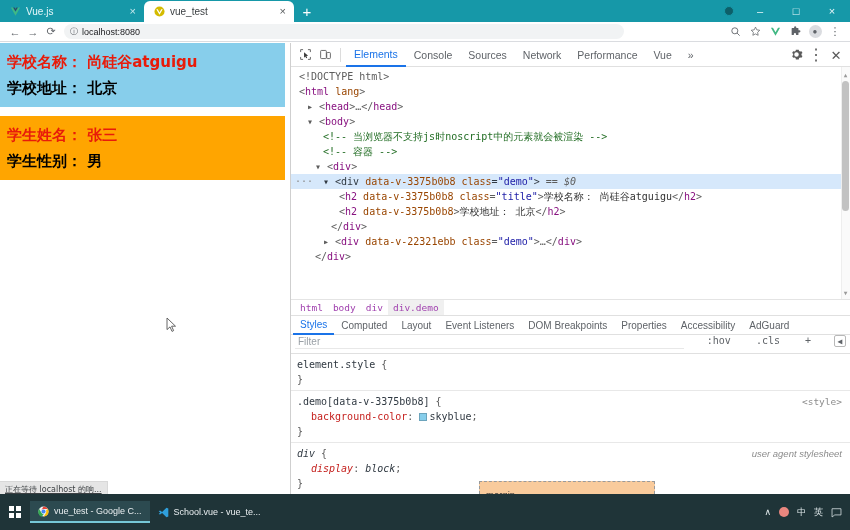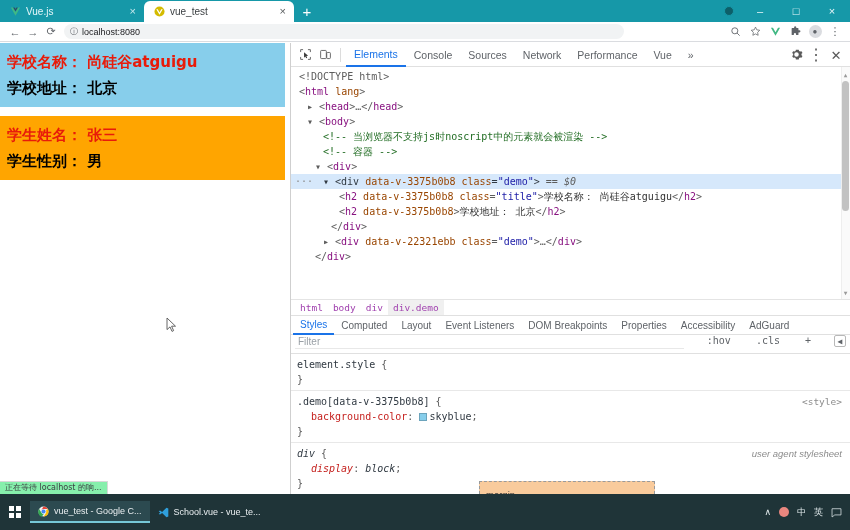--- a/index.html
+++ b/index.html
@@ -59,24 +59,25 @@
     background:#fff; overflow:hidden;
   }
   .demo { width:285px; padding:2px 0; }
   .demo h2 { margin:8px 0; font-size:15px; line-height:1.2; font-weight:bold; color:#000;
              padding-left:7px; font-family:"DejaVu Sans","Liberation Sans",sans-serif; }
   .demo h2.title { color:#e81b0a; }
   .spacer { height:9px; background:#fff; }
   .cursor { position:absolute; left:166px; top:274px; width:11px; height:15px; }
 
   .statusbubble {
-    position:absolute; left:0; bottom:0; height:14px; background:#86efac;
+    position:absolute; left:0; bottom:0; height:14px; background:#e5e5e5;
     border-top:1px solid #d8d8d8; border-right:1px solid #d8d8d8;
-    padding:0 5px; display:flex; align-items:flex-start; font-size:8px; color:#3c4043;
+    padding:0 5px; display:flex; align-items:flex-end; font-size:8px; color:#3c4043;
     font-family:"DejaVu Sans","Liberation Sans",sans-serif;
+    text-decoration:underline;
   }
 
   
   #devtools {
     position:absolute; left:290px; top:43px; width:560px; height:452px;
     background:#fff; border-left:1px solid #cfcfcf;
     display:flex; flex-direction:column;
     font-family:"DejaVu Sans Mono","Liberation Mono",monospace;
   }
   .dt-toolbar {

